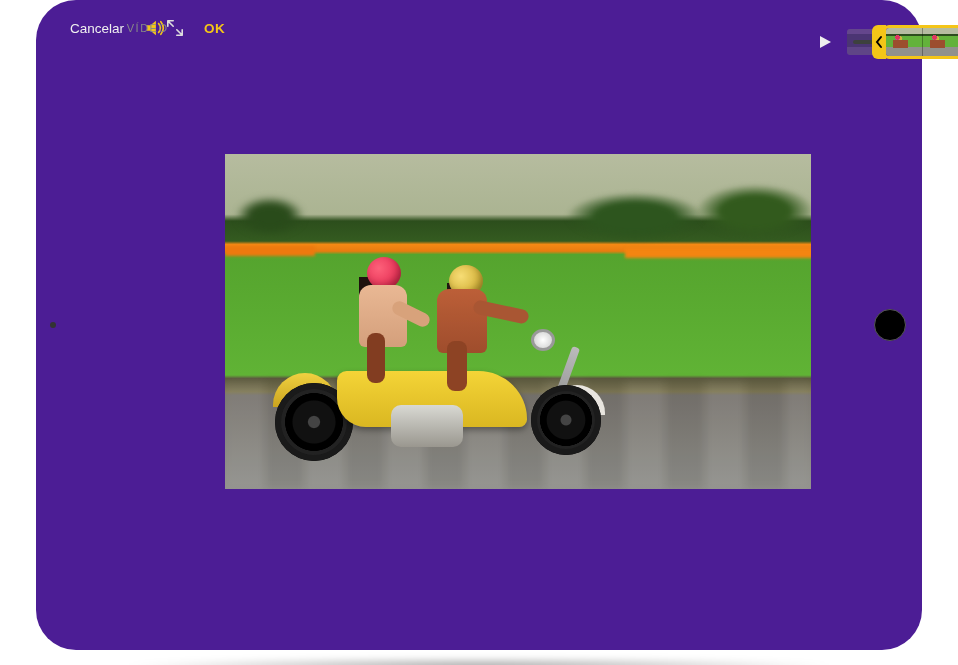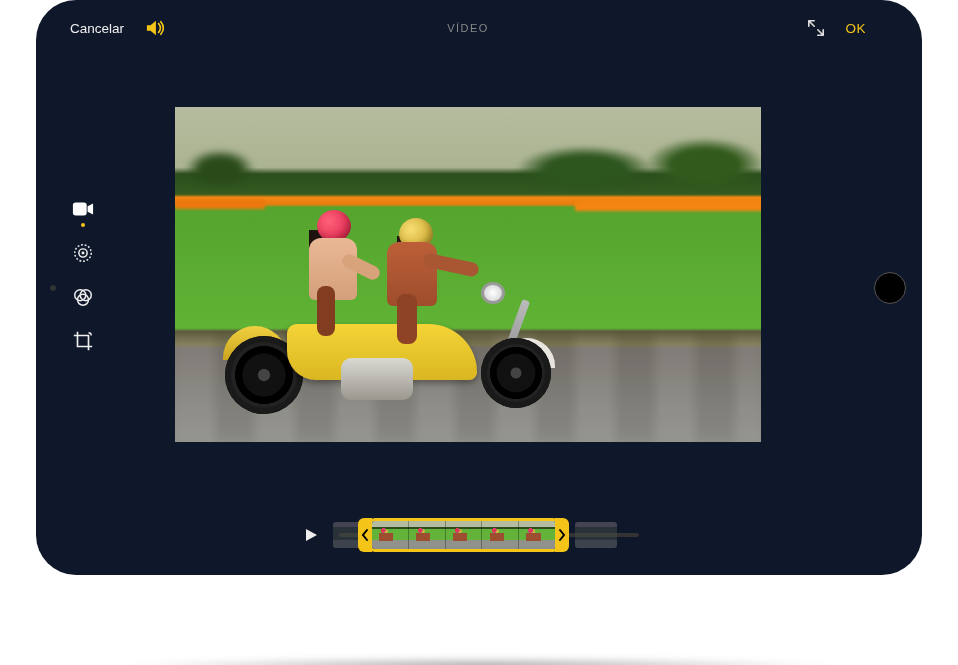--- a/index.html
+++ b/index.html
@@ -9,25 +9,25 @@
     background: #fff;
     font-family: -apple-system, "Helvetica Neue", Arial, sans-serif;
     overflow: hidden;
     position: relative;
   }
   .device-frame {
     position: absolute;
     left: 36px;
     top: 0;
     width: 886px;
-    height: 575px;
-    background: #0f172a;
+    height: 650px;
+    background: #4c1d95;
     border-radius: 40px;
     display: flex;
-    flex-direction: column;
+    flex-direction: row;
     padding: 12px 56px 20px 34px;
   }
   .home-button {
     position: absolute;
     right: 16px;
     top: 50%;
     transform: translateY(-50%);
     width: 32px;
     height: 32px;
     border-radius: 50%;
@@ -65,21 +65,21 @@
     left: 50%;
     top: 50%;
     transform: translate(-50%,-50%);
     color: #888;
     font-size: 11px;
     letter-spacing: 1.5px;
     font-weight: 500;
   }
   .cancel-btn { color: #f0f0f0; cursor: pointer; }
   .mute-icon { cursor: pointer; display:flex; align-items:center;}
-  .ok-btn { color: #f4c518; font-weight: 400; cursor: pointer; letter-spacing:0.5px;}
+  .ok-btn { color: #f4c518; font-weight: 700; cursor: pointer; letter-spacing:0.5px;}
   .fullscreen-icon { cursor: pointer; display:flex; }
 
   
   .content {
     flex: 1;
     position: relative;
     display: flex;
     align-items: center;
     justify-content: center;
   }

